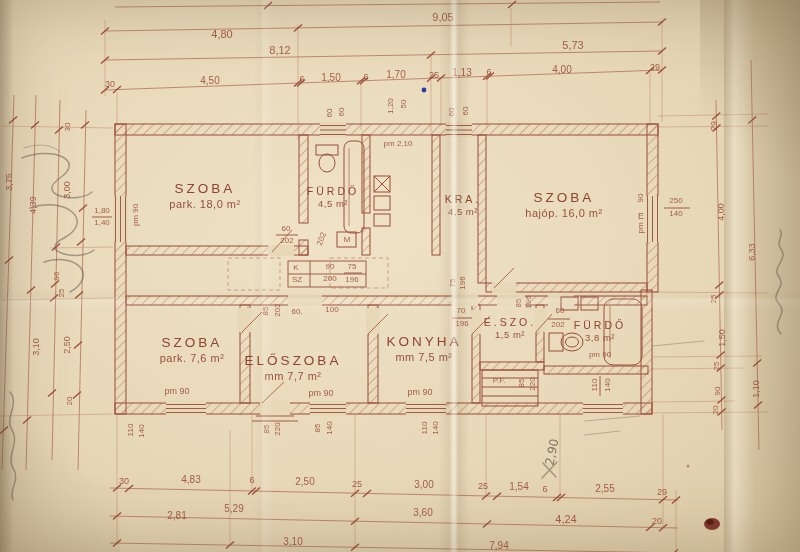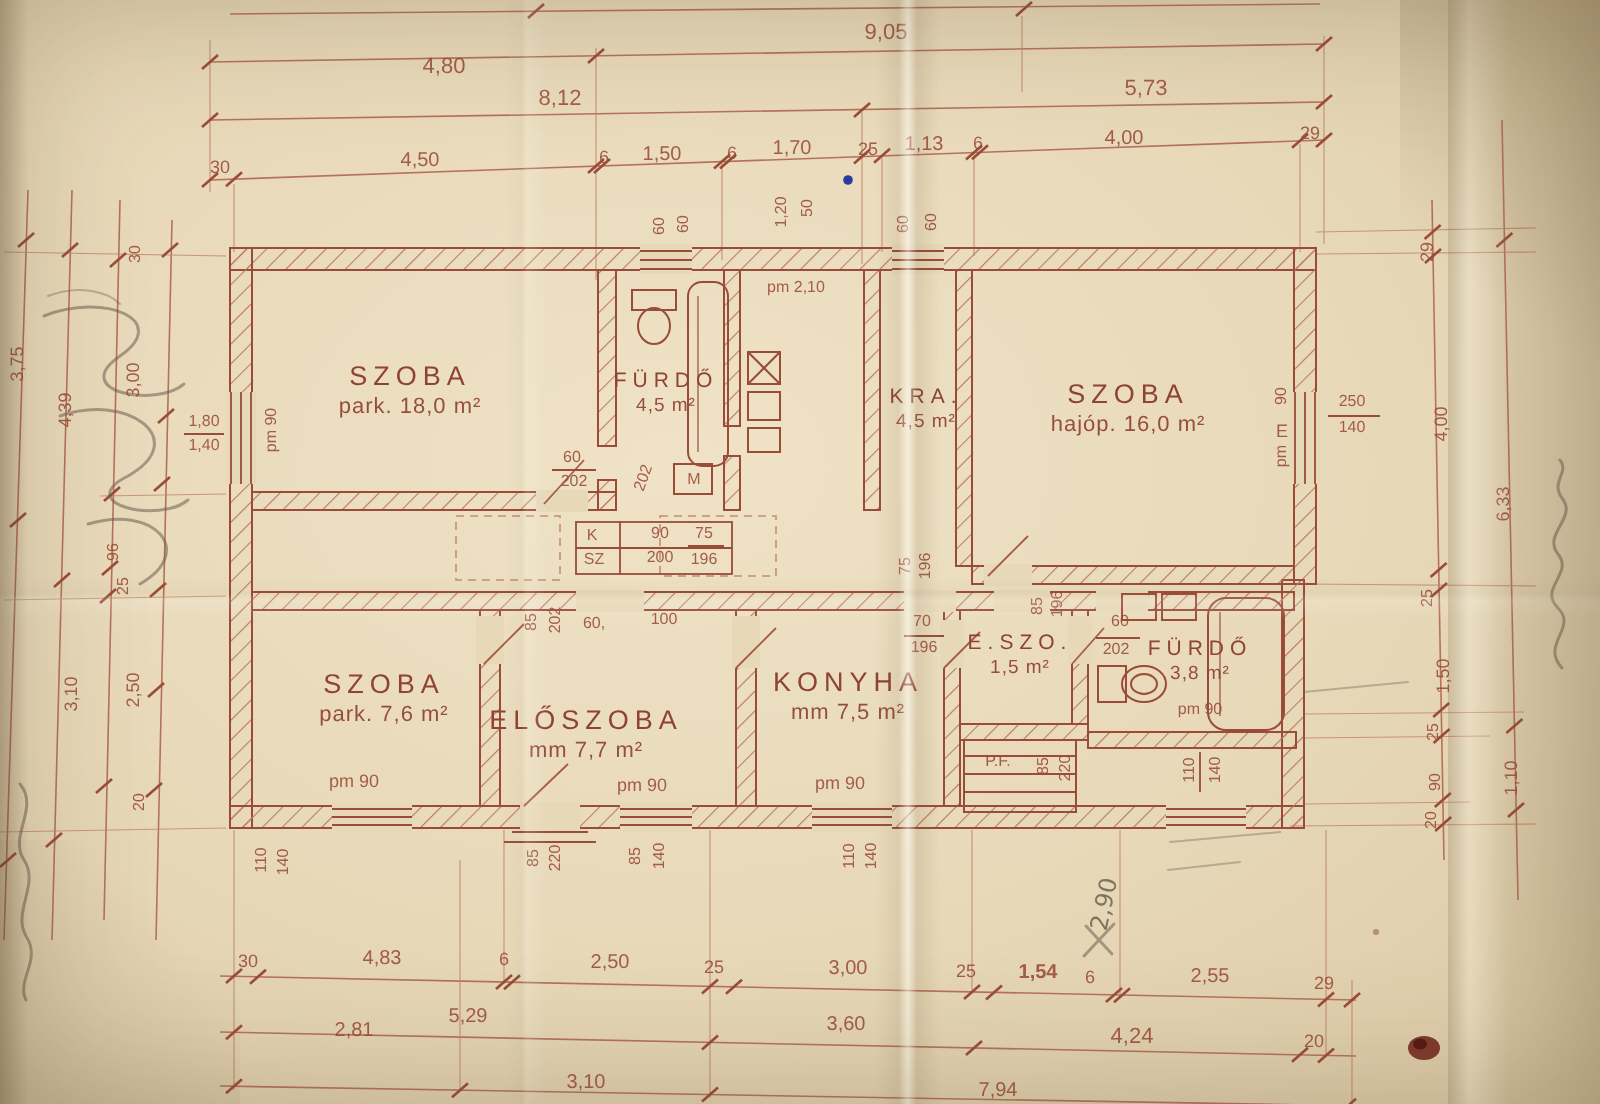--- a/index.html
+++ b/index.html
@@ -394,21 +394,21 @@
       <span class="dim" style="left: 330px; top: 428px; font-size: 8px; transform: translate(-50%, -50%) rotate(-90deg);">140</span>
       <span class="dim" style="left: 425px; top: 428px; font-size: 8px; transform: translate(-50%, -50%) rotate(-90deg);">110</span>
       <span class="dim" style="left: 436px; top: 428px; font-size: 8px; transform: translate(-50%, -50%) rotate(-90deg);">140</span>
       <span class="dim" style="left: 124px; top: 481px; font-size: 9px; transform: translate(-50%, -50%);">30</span>
       <span class="dim" style="left: 191px; top: 480px; font-size: 10px; transform: translate(-50%, -50%);">4,83</span>
       <span class="dim" style="left: 252px; top: 480px; font-size: 9px; transform: translate(-50%, -50%);">6</span>
       <span class="dim" style="left: 305px; top: 482px; font-size: 10px; transform: translate(-50%, -50%);">2,50</span>
       <span class="dim" style="left: 357px; top: 484px; font-size: 9px; transform: translate(-50%, -50%);">25</span>
       <span class="dim" style="left: 424px; top: 485px; font-size: 10px; transform: translate(-50%, -50%);">3,00</span>
       <span class="dim" style="left: 483px; top: 486px; font-size: 9px; transform: translate(-50%, -50%);">25</span>
-      <span class="dim" style="left: 519px; top: 487px; font-size: 10px; transform: translate(-50%, -50%); font-weight: bold;">1,54</span>
+      <span class="dim" style="left: 519px; top: 487px; font-size: 10px; transform: translate(-50%, -50%);">1,54</span>
       <span class="dim" style="left: 545px; top: 489px; font-size: 9px; transform: translate(-50%, -50%);">6</span>
       <span class="dim" style="left: 605px; top: 489px; font-size: 10px; transform: translate(-50%, -50%);">2,55</span>
       <span class="dim" style="left: 662px; top: 492px; font-size: 9px; transform: translate(-50%, -50%);">29</span>
       <span class="dim" style="left: 234px; top: 509px; font-size: 10px; transform: translate(-50%, -50%);">5,29</span>
       <span class="dim" style="left: 423px; top: 513px; font-size: 10px; transform: translate(-50%, -50%);">3,60</span>
       <span class="dim" style="left: 566px; top: 519px; font-size: 11px; transform: translate(-50%, -50%);">4,24</span>
       <span class="dim" style="left: 657px; top: 521px; font-size: 9px; transform: translate(-50%, -50%);">20</span>
       <span class="dim" style="left: 177px; top: 516px; font-size: 10px; transform: translate(-50%, -50%);">2,81</span>
       <span class="dim" style="left: 293px; top: 542px; font-size: 10px; transform: translate(-50%, -50%);">3,10</span>
       <span class="dim" style="left: 499px; top: 546px; font-size: 10px; transform: translate(-50%, -50%);">7,94</span>

